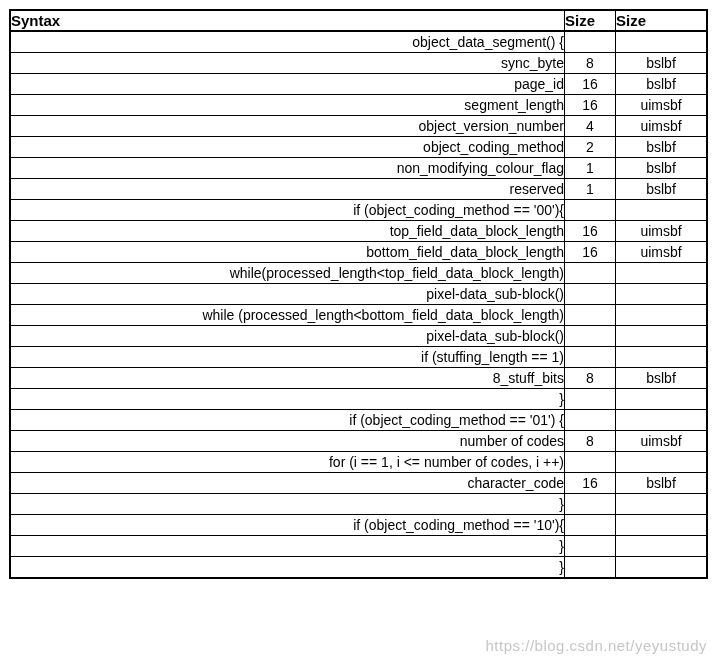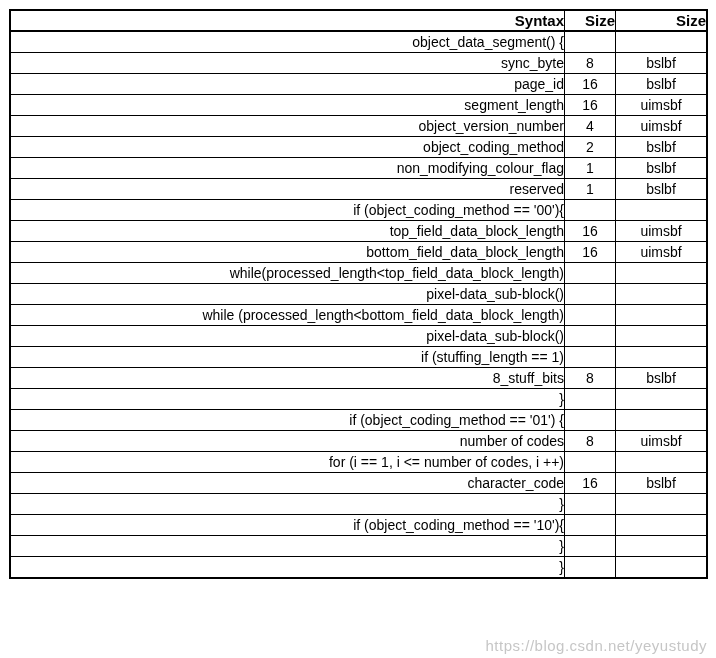--- a/index.html
+++ b/index.html
@@ -42,21 +42,21 @@
     color: #000000;
     vertical-align: middle;
     overflow: hidden;
     white-space: nowrap;
     background: transparent;
   }
   .syntax-table { border: 2px solid #000000; }
   .syntax-table thead th {
     font-weight: bold;
     font-size: 15px;
-    text-align: right;
+    text-align: left;
     height: 19px;
     border-bottom: 2px solid #000000;
   }
   .col-syntax { width: 553px; }
   .col-size   { width: 50px;  }
   .col-type   { width: 90px;  }
   td.syntax-cell { text-align: right; }
   td.size-cell, td.type-cell { text-align: center; }
   .indent-0 { padding-left: 3px;  }
   .indent-1 { padding-left: 24px; }

